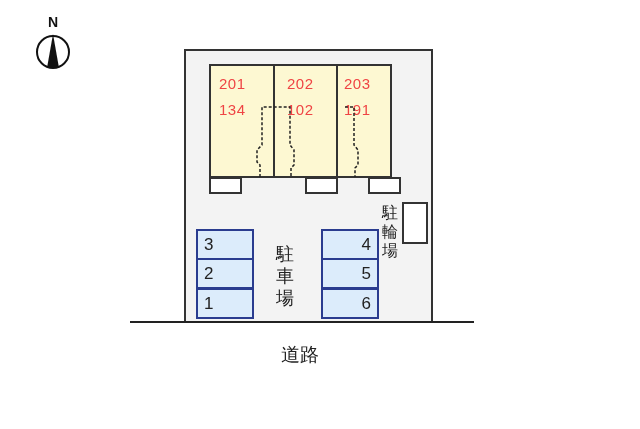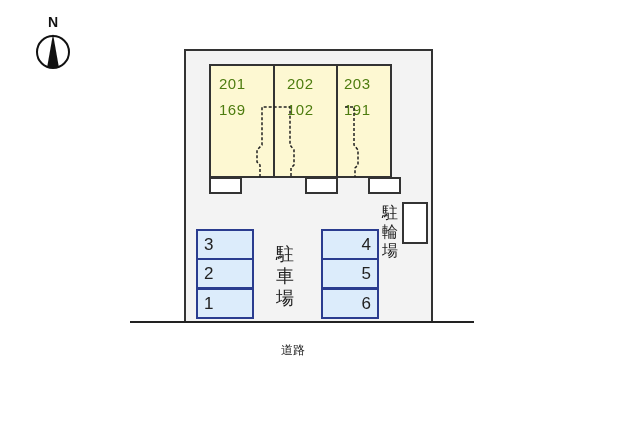--- a/index.html
+++ b/index.html
@@ -1,21 +1,21 @@
 <!DOCTYPE html>
 <html><head>
 <meta charset="utf-8">
 <style>
   html,body{margin:0;padding:0;background:#ffffff;}
   body{width:640px;height:429px;position:relative;overflow:hidden;font-family:"Liberation Sans",sans-serif;}
   .abs{position:absolute;box-sizing:border-box;}
   .site{left:184px;top:49px;width:249px;height:274px;background:#f3f3f3;border:2px solid #333;border-bottom:none;}
   .road-line{left:130px;top:321px;width:344px;height:2px;background:#222;}
   .unit{top:64px;height:114px;background:#fdf8d2;border:2px solid #333;}
-  .unit-text{font-size:15px;color:#4d7c0f;line-height:26px;letter-spacing:0.5px;}
+  .unit-text{font-size:15px;color:#ef4444;line-height:26px;letter-spacing:0.5px;}
   .ac{height:17px;background:#fff;border:2px solid #333;}
   .slot{width:58px;height:31px;background:#dcecfb;border:2px solid #2a3c8f;font-size:17px;color:#222;line-height:27px;padding:0 6px;}
   .vt{font-size:18px;color:#222;line-height:22px;width:22px;text-align:center;}
   .bike-box{left:402px;top:202px;width:26px;height:42px;background:#fff;border:2px solid #333;}
 </style>
 </head>
 <body>
 
 <div class="abs" style="left:34px;top:14px;width:40px;height:60px;">
   <div class="abs" style="left:14px;top:0;font-size:14px;font-weight:bold;color:#111;">N</div>
@@ -24,21 +24,21 @@
     <polygon points="19,2 13,36 25,36" fill="#111"></polygon>
   </svg>
 </div>
 
 <div class="abs site"></div>
 <div class="abs road-line"></div>
 
 <div class="abs unit" style="left:209px;width:66px;">
   <div class="abs unit-text" style="left:8px;top:5px;">
     <div>201</div>
-    <div>169</div>
+    <div>134</div>
   </div>
 </div>
 <div class="abs unit" style="left:273px;width:65px;padding-left:32px;">
   <div class="abs unit-text" style="left:12px;top:5px;">
     <div>202</div>
     <div>102</div>
   </div>
 </div>
 <div class="abs unit" style="left:336px;width:56px;">
   <div class="abs unit-text" style="left:6px;top:5px;">
@@ -84,13 +84,13 @@
   <div>場</div>
 </div>
 
 <div class="abs bike-box"></div>
 <div class="abs vt" style="left:379px;top:203px;font-size:16px;line-height:19px;">
   <div>駐</div>
   <div>輪</div>
   <div>場</div>
 </div>
 
-<div class="abs" style="left:281px;top:342px;font-size:12px;color:#222;">道路</div>
+<div class="abs" style="left:281px;top:342px;font-size:19px;color:#222;">道路</div>
 
 </body></html>

